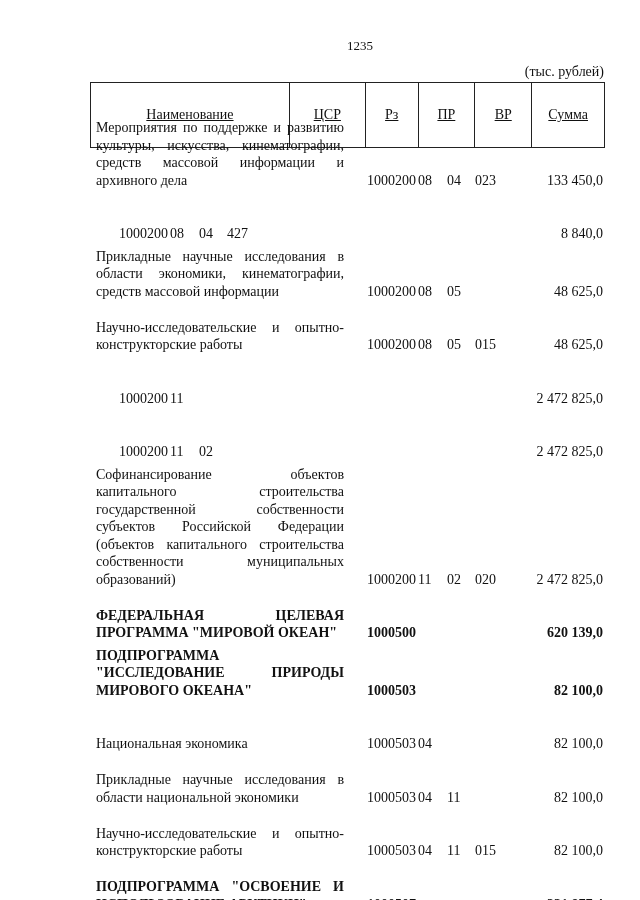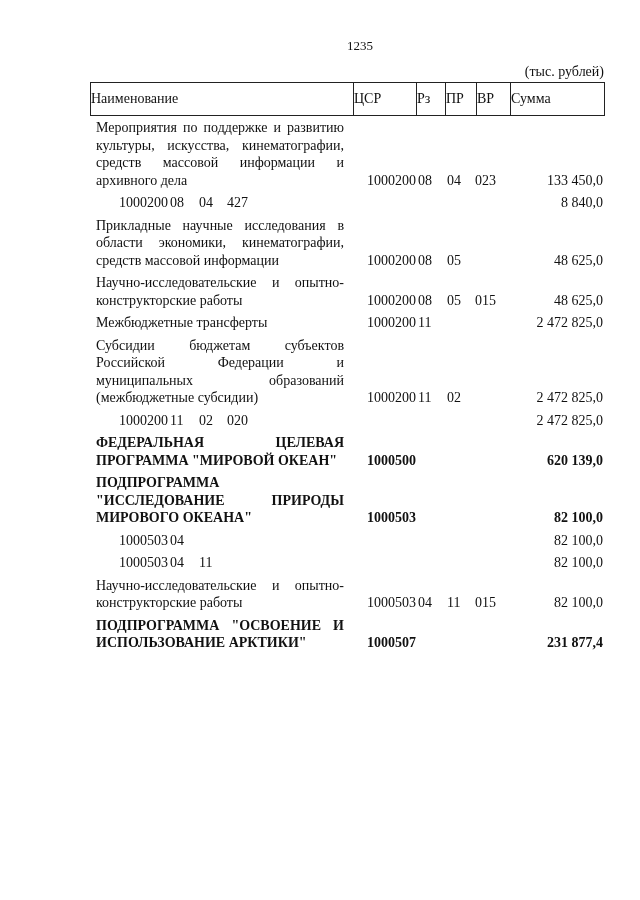--- a/index.html
+++ b/index.html
@@ -2,29 +2,29 @@
 <html><head>
 <meta charset="utf-8">
 <style>
   html, body { margin: 0; padding: 0; background: #ffffff; }
   body { width: 640px; height: 900px; position: relative; overflow: hidden;
          font-family: "Liberation Serif", "DejaVu Serif", serif; color: #111; }
   .page-num { position: absolute; top: 38px; left: 0; width: 640px; text-align: center;
               font-size: 13px; padding-left: 80px; box-sizing: border-box; }
   .units { position: absolute; top: 64px; right: 36px; font-size: 14px; }
   table.hdr { position: absolute; top: 82px; left: 90px; border-collapse: collapse; width: 515px; }
-  table.hdr td { border: 1px solid #222; height: 32px; text-align: left; font-size: 14px; padding: 0; }
+  table.hdr td { border: 1px solid #222; height: 32px; text-align: center; font-size: 14px; padding: 16px; text-decoration: underline; }
   .rows { position: absolute; top: 119px; left: 96px; width: 507px; }
   .row { display: flex; align-items: flex-end; margin-bottom: 5px; font-size: 14px; line-height: 17.5px; }
   .row .name { width: 248px; text-align: justify; text-align-last: left; }
   .row .csr { width: 62px; padding-left: 10px; text-align: right; }
   .row .rz { width: 27px; padding-left: 2px; }
   .row .pr { width: 28px; padding-left: 2px; }
   .row .vr { width: 30px; }
-  .row .sum { flex: 1; text-align: right; }
+  .row .sum { flex: 1; text-align: right; margin-top: 31px; }
   .row.bold { font-weight: bold; }
   .c { white-space: nowrap; }
 </style>
 </head>
 <body>
 
 <div class="page-num">1235</div>
 <div class="units">(тыс. рублей)</div>
 
 <table class="hdr">
@@ -66,36 +66,35 @@
     </div>
     <div class="row">
       <div class="name">Научно-исследовательские и опытно-конструкторские работы</div>
       <div class="csr c">1000200</div>
       <div class="rz c">08</div>
       <div class="pr c">05</div>
       <div class="vr c">015</div>
       <div class="sum c">48 625,0</div>
     </div>
     <div class="row">
-      <div class="name">Межбюджетные трансферты</div>
       <div class="csr c">1000200</div>
       <div class="rz c">11</div>
       <div class="pr c"></div>
       <div class="vr c"></div>
       <div class="sum c">2 472 825,0</div>
     </div>
     <div class="row">
-      <div class="name">Субсидии бюджетам субъектов Российской Федерации и муниципальных образований (межбюджетные субсидии)</div>
       <div class="csr c">1000200</div>
       <div class="rz c">11</div>
       <div class="pr c">02</div>
       <div class="vr c"></div>
       <div class="sum c">2 472 825,0</div>
     </div>
     <div class="row">
+      <div class="name">Софинансирование объектов капитального строительства государственной собственности субъектов Российской Федерации (объектов капитального строительства собственности муниципальных образований)</div>
       <div class="csr c">1000200</div>
       <div class="rz c">11</div>
       <div class="pr c">02</div>
       <div class="vr c">020</div>
       <div class="sum c">2 472 825,0</div>
     </div>
     <div class="row bold">
       <div class="name">ФЕДЕРАЛЬНАЯ ЦЕЛЕВАЯ ПРОГРАММА "МИРОВОЙ ОКЕАН"</div>
       <div class="csr c">1000500</div>
       <div class="rz c"></div>
@@ -105,27 +104,29 @@
     </div>
     <div class="row bold">
       <div class="name">ПОДПРОГРАММА "ИССЛЕДОВАНИЕ ПРИРОДЫ МИРОВОГО ОКЕАНА"</div>
       <div class="csr c">1000503</div>
       <div class="rz c"></div>
       <div class="pr c"></div>
       <div class="vr c"></div>
       <div class="sum c">82 100,0</div>
     </div>
     <div class="row">
+      <div class="name">Национальная экономика</div>
       <div class="csr c">1000503</div>
       <div class="rz c">04</div>
       <div class="pr c"></div>
       <div class="vr c"></div>
       <div class="sum c">82 100,0</div>
     </div>
     <div class="row">
+      <div class="name">Прикладные научные исследования в области национальной экономики</div>
       <div class="csr c">1000503</div>
       <div class="rz c">04</div>
       <div class="pr c">11</div>
       <div class="vr c"></div>
       <div class="sum c">82 100,0</div>
     </div>
     <div class="row">
       <div class="name">Научно-исследовательские и опытно-конструкторские работы</div>
       <div class="csr c">1000503</div>
       <div class="rz c">04</div>

